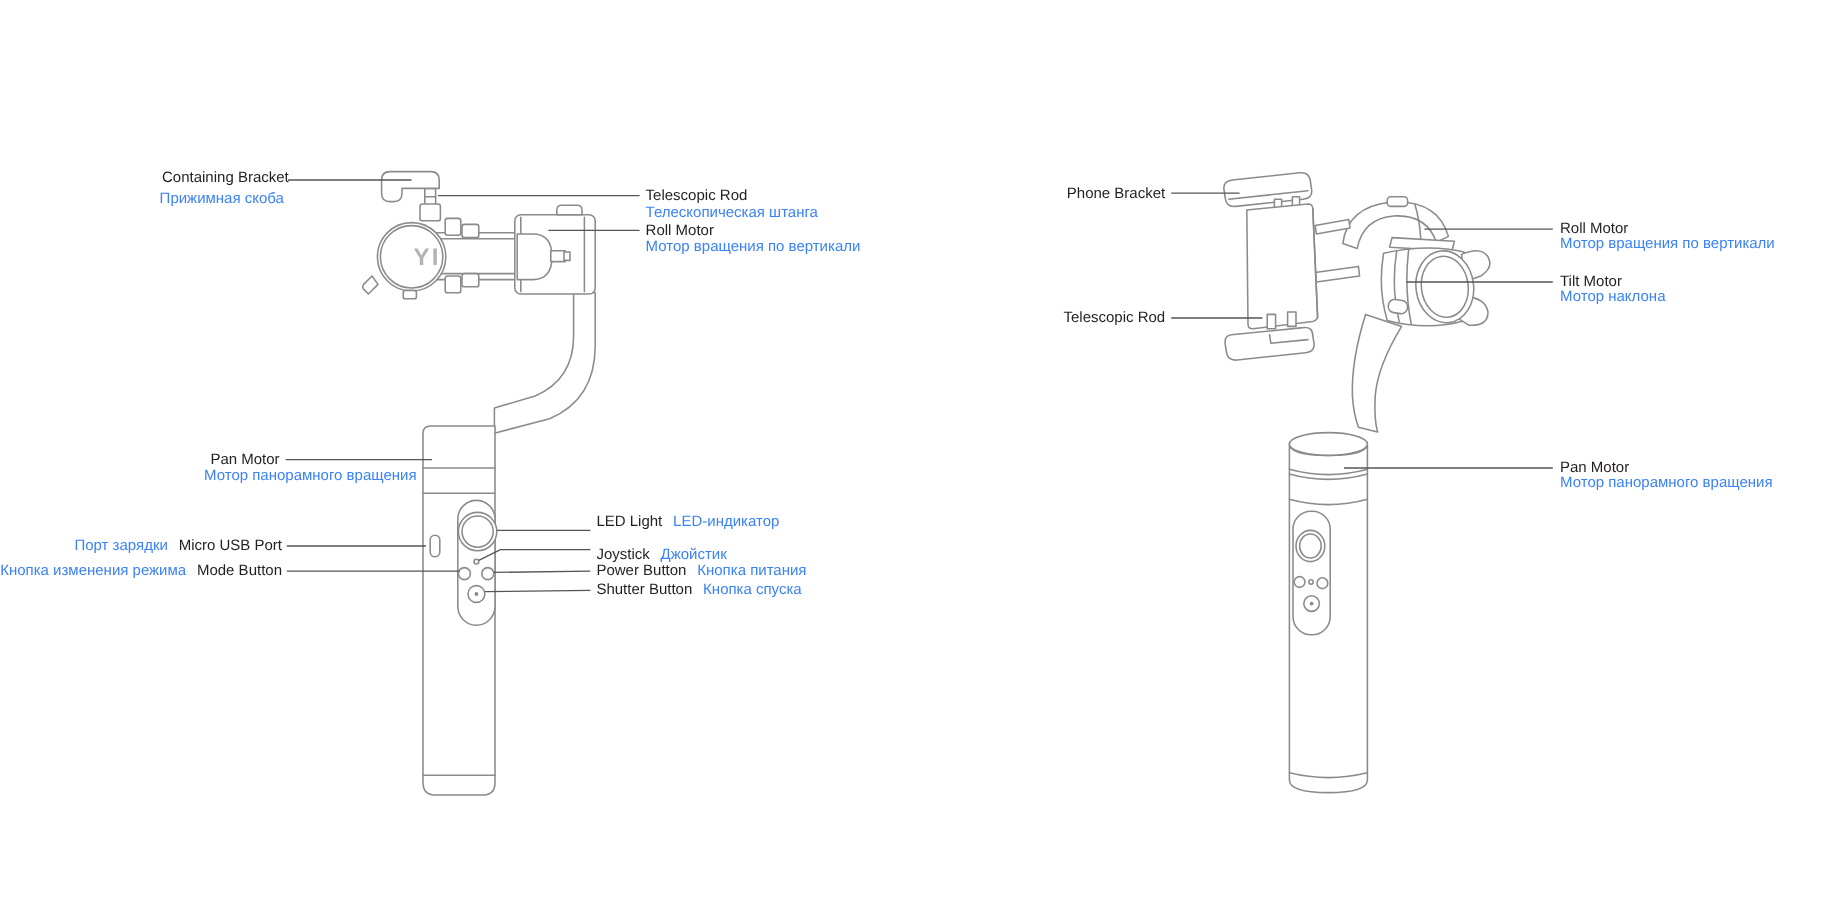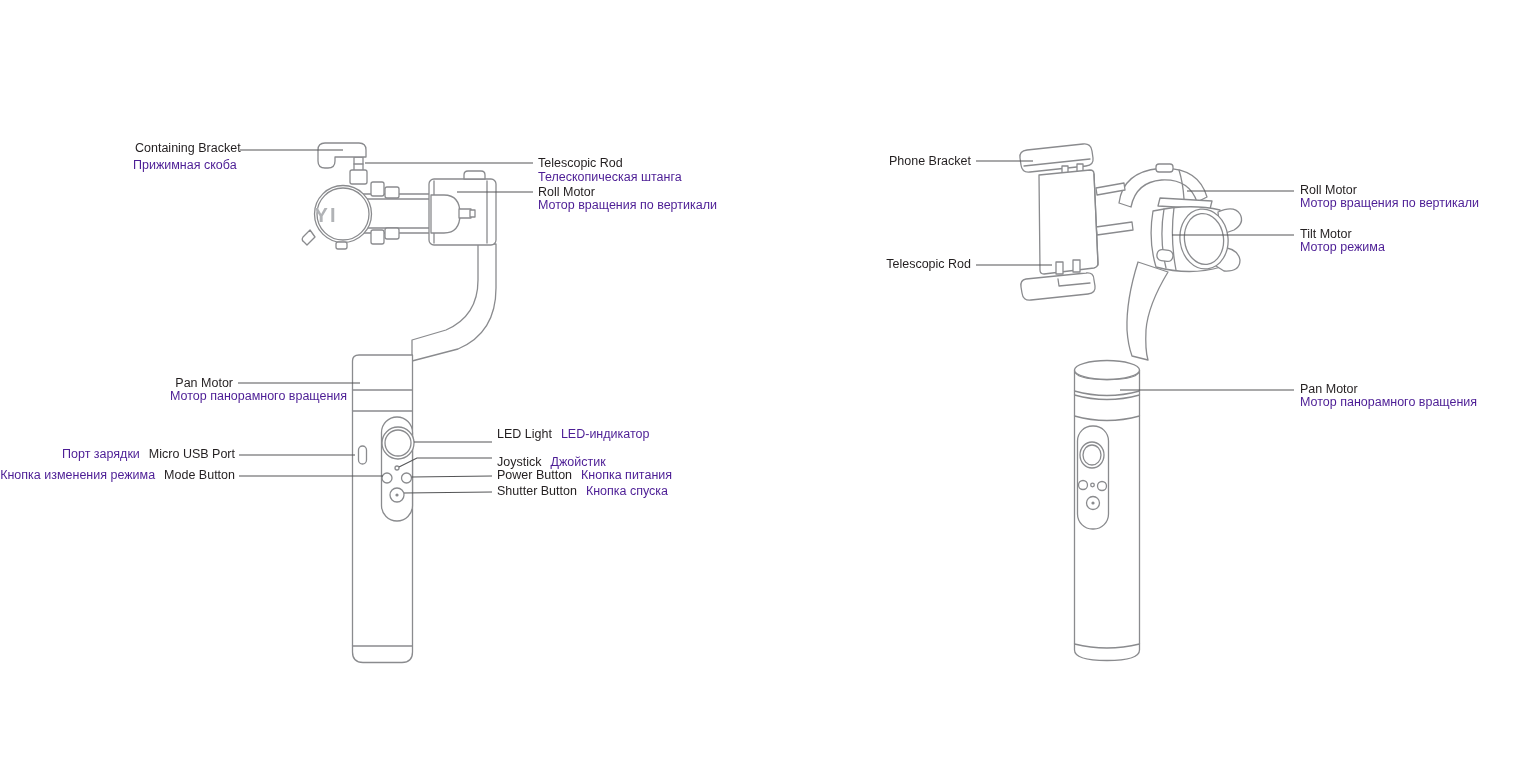--- a/index.html
+++ b/index.html
@@ -1,21 +1,21 @@
 <!DOCTYPE html>
 <html><head>
 <meta charset="utf-8">
 <style>
   html,body{margin:0;padding:0;background:#ffffff;}
   #canvas{position:relative;width:1520px;height:760px;background:#ffffff;overflow:hidden;
           font-family:"Liberation Sans","DejaVu Sans",sans-serif;}
   #art{position:absolute;left:0;top:0;z-index:1;}
   .lbl{position:absolute;z-index:2;white-space:nowrap;font-size:12.5px;line-height:13px;}
   .en{color:#231f20;}
-  .ru{color:#4c1d95;}
+  .ru{color:#3b82f6;}
   .gap-r{margin-right:9px;}
   .logo-txt{position:absolute;z-index:3;color:#b1b3b6;font-size:20px;font-weight:bold;
             letter-spacing:2px;transform:translate(-50%,-50%);}
 </style>
 </head>
 <body>
 
 <div id="canvas">
 
 <svg id="art" width="1520" height="760" viewBox="0 0 1520 760">
@@ -123,21 +123,21 @@
     <path d="M 411.5 477 L 492 476"></path>
     <path d="M 404 493 L 492 492"></path>
     <path d="M 976 161 H 1033"></path>
     <path d="M 976 265 H 1052"></path>
     <path d="M 1187 191 H 1294"></path>
     <path d="M 1172 235 H 1294"></path>
     <path d="M 1120 390 H 1294"></path>
   </g>
 </svg>
 
-<span class="logo-txt" style="left:326px;top:215px;">YI</span>
+<span class="logo-txt" style="left:356px;top:215px;">YI</span>
 
 <div class="lbl en" style="left:135px;top:142px;">Containing Bracket</div>
 <div class="lbl ru" style="left:133px;top:159px;">Прижимная скоба</div>
 
 <div class="lbl en" style="left:538px;top:157px;">Telescopic Rod</div>
 <div class="lbl ru" style="left:538px;top:171px;">Телескопическая штанга</div>
 
 <div class="lbl en" style="left:538px;top:186px;">Roll Motor</div>
 <div class="lbl ru" style="left:538px;top:199px;">Мотор вращения по вертикали</div>
 
@@ -164,18 +164,18 @@
   <span class="en gap-r">Shutter Button</span><span class="ru">Кнопка спуска</span>
 </div>
 
 <div class="lbl en" style="right:549px;top:155px;margin-left:18px;">Phone Bracket</div>
 <div class="lbl en" style="right:549px;top:258px;">Telescopic Rod</div>
 
 <div class="lbl en" style="left:1300px;top:184px;">Roll Motor</div>
 <div class="lbl ru" style="left:1300px;top:197px;">Мотор вращения по вертикали</div>
 
 <div class="lbl en" style="left:1300px;top:228px;">Tilt Motor</div>
-<div class="lbl ru" style="left:1300px;top:241px;">Мотор режима</div>
+<div class="lbl ru" style="left:1300px;top:241px;">Мотор наклона</div>
 
 <div class="lbl en" style="left:1300px;top:383px;">Pan Motor</div>
 <div class="lbl ru" style="left:1300px;top:396px;">Мотор панорамного вращения</div>
 
 </div>
 
 </body></html>

